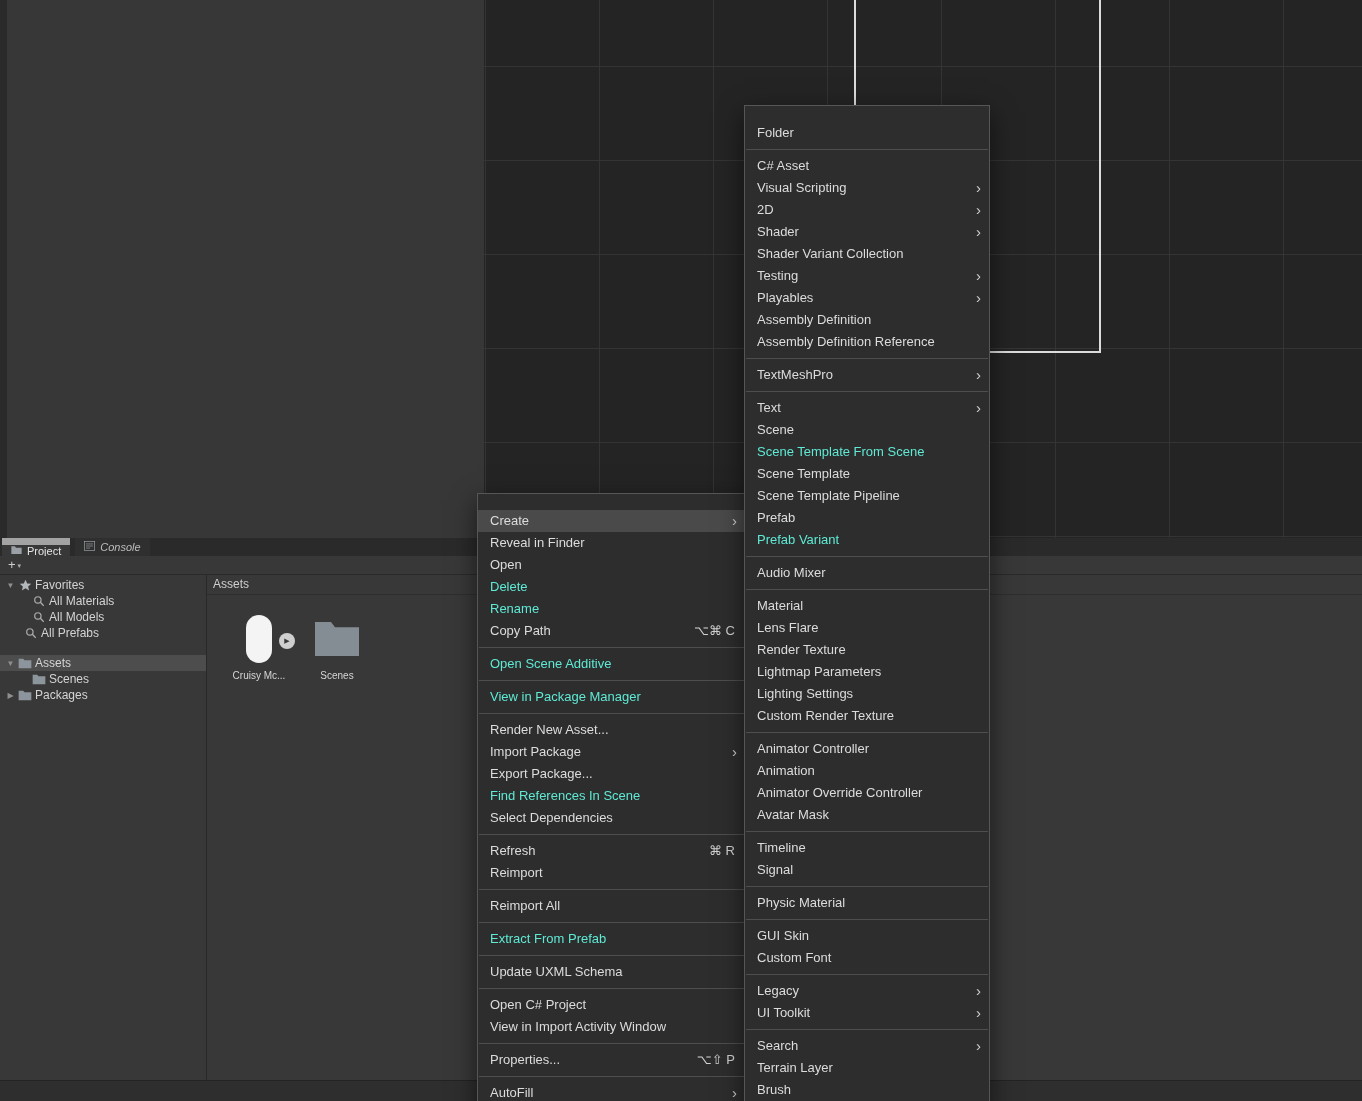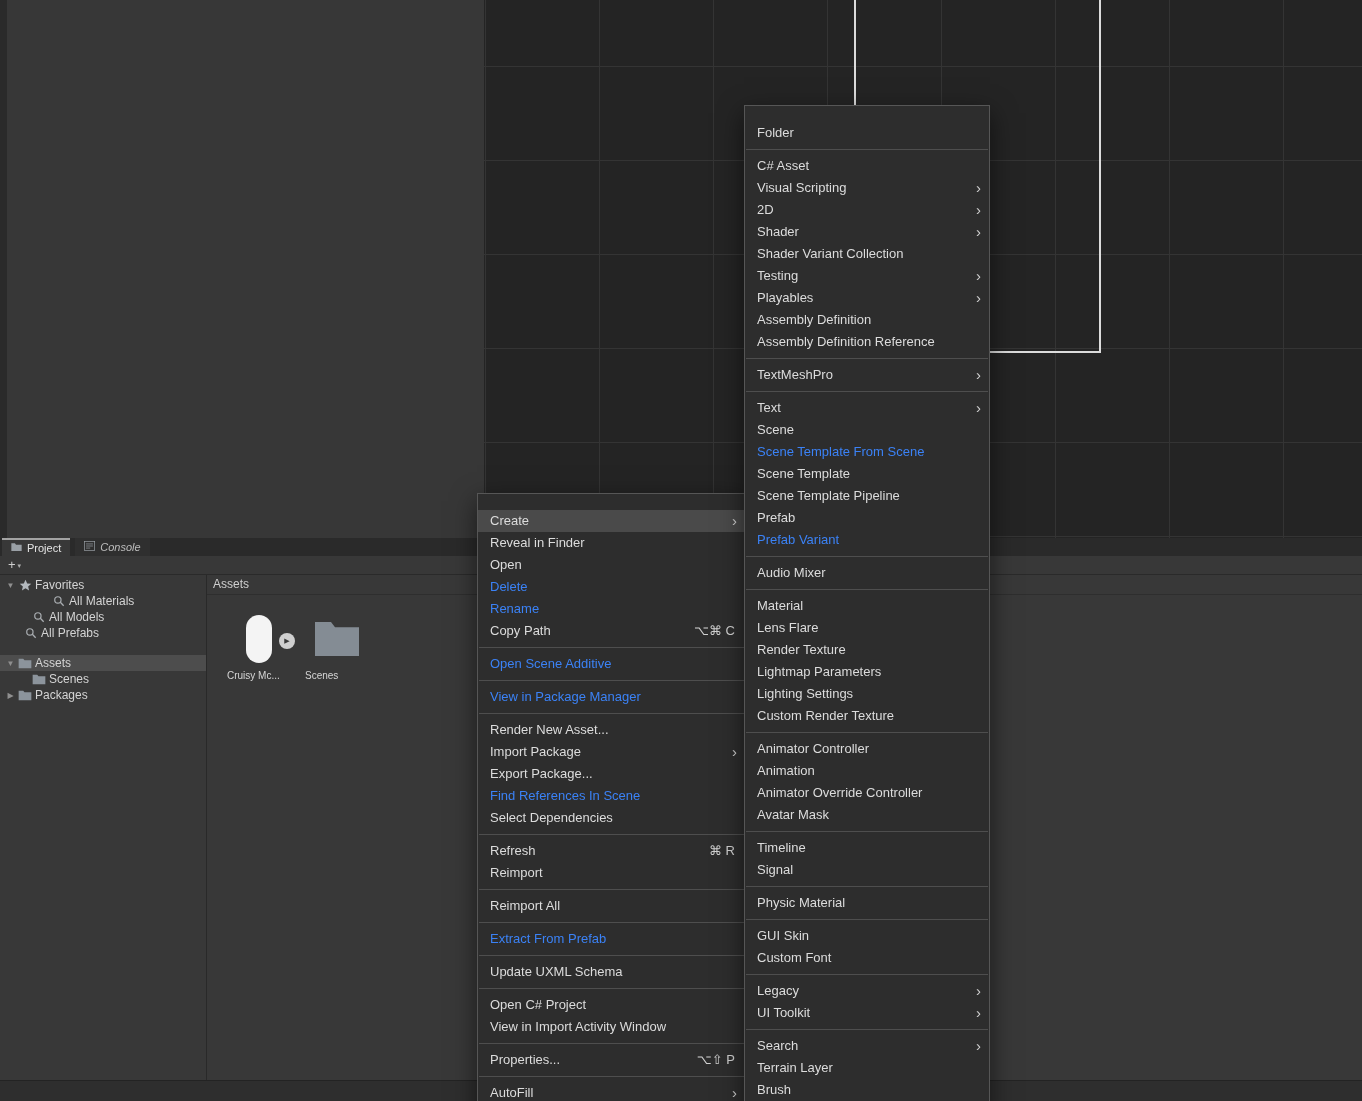--- a/index.html
+++ b/index.html
@@ -14,55 +14,55 @@
     background-image:linear-gradient(#343434 1px,transparent 1px),
                      linear-gradient(90deg,#343434 1px,transparent 1px);
     background-size:114px 94px;background-position:1px 66px;overflow:hidden;}
   .canvas-outline{position:absolute;left:370px;top:-10px;width:243px;height:359px;
     border:2px solid #dcdcdc;}
 
   
   .bottom-dock{position:absolute;left:0;top:538px;width:1362px;height:563px;background:#383838;}
   .tab-bar{position:absolute;left:0;top:0;width:100%;height:18px;background:#2a2a2a;display:flex;align-items:flex-end;}
   .tab{height:18px;display:flex;align-items:center;gap:5px;padding:0 9px;font-size:11px;color:#bdbdbd;background:#2f2f2f;box-sizing:border-box;}
-  .tab.active{background:#383838;color:#e4e4e4;border-top:2px solid #a3a3a3;margin-left:2px;}
+  .tab.active{background:#383838;color:#e4e4e4;border-top:7px solid #a3a3a3;margin-left:2px;}
   .tab + .tab{margin-left:5px;font-style:italic;}
   .toolbar{position:absolute;left:0;top:18px;width:100%;height:19px;background:#383838;border-bottom:1px solid #2a2a2a;box-sizing:border-box;}
   .add-button{position:absolute;left:8px;top:1px;color:#cfcfcf;font-size:13px;display:flex;align-items:center;gap:2px;cursor:default;}
   .add-button .caret{font-size:7px;color:#b0b0b0;margin-top:3px;}
 
   .content{position:absolute;left:0;top:37px;right:0;bottom:21px;display:flex;}
   .tree-pane{width:207px;min-width:207px;background:#383838;border-right:1px solid #292929;
     padding-top:2px;box-sizing:border-box;}
   .tree-row{height:16px;display:flex;align-items:center;font-size:12px;color:#d4d4d4;white-space:nowrap;}
   .tree-row.selected{background:#4d4d4d;}
   .tree-row.gap{margin-top:14px;}
   .exp{width:13px;text-align:center;color:#8f8f8f;font-size:8px;flex:none;}
   .tree-icon{width:16px;display:flex;align-items:center;justify-content:center;flex:none;}
   .tree-label{margin-left:2px;}
 
   .assets-pane{flex:1;position:relative;background:#383838;}
   .assets-header{height:19px;line-height:19px;padding-left:6px;font-size:12px;color:#cfcfcf;
     border-bottom:1px solid #2e2e2e;background:#383838;}
   .asset-grid{display:flex;gap:14px;padding:18px 0 0 20px;}
-  .asset-item{width:64px;text-align:left;position:relative;}
+  .asset-item{width:64px;text-align:center;position:relative;}
   .asset-thumb{height:52px;display:flex;align-items:center;justify-content:center;}
   .capsule{width:26px;height:48px;background:#f4f4f4;border-radius:13px;}
   .play-badge{position:absolute;right:-4px;top:20px;width:16px;height:16px;border-radius:50%;
     background:#cfcfcf;color:#3a3a3a;font-size:7px;display:flex;align-items:center;justify-content:center;}
   .asset-label{font-size:10px;color:#d6d6d6;margin-top:5px;white-space:nowrap;overflow:hidden;text-overflow:ellipsis;}
 
   .footer{position:absolute;left:0;bottom:0;width:100%;height:21px;background:#2e2e2e;border-top:1px solid #232323;box-sizing:border-box;}
 
   
   .menu{position:absolute;background:#2d2d2d;border:1px solid #565656;box-sizing:border-box;
     box-shadow:0 8px 24px rgba(0,0,0,.55);padding:16px 0;font-size:13px;color:#dcdcdc;z-index:10;}
   #create-submenu{z-index:11;}
   .mitem{height:22px;line-height:22px;padding:0 24px 0 12px;position:relative;white-space:nowrap;cursor:default;}
-  .mitem.dis{color:#3b82f6;}
+  .mitem.dis{color:#5eead4;}
   .mitem.hl{background:#4a4a4a;}
   .mshortcut{position:absolute;right:10px;top:0;color:#d0d0d0;}
   .marrow{position:absolute;right:8px;top:0;font-size:15px;line-height:21px;color:#cfcfcf;}
   .msep{height:1px;background:#4e4e4e;margin:5px 1px;}
 </style>
 </head>
 <body>
 
 <div class="app">
 
@@ -106,21 +106,21 @@
       <div class="tree-pane" id="tree-rows">
           <div class="tree-row" style="padding-left: 4px;">
             <span class="exp">▼</span>
             <span class="tree-icon">
               <svg width="13" height="12" viewBox="0 0 16 15">
                 <path d="M8 0.8l2.1 4.7 5.1 0.5-3.9 3.4 1.2 5-4.5-2.7-4.5 2.7 1.2-5L0.8 6l5.1-0.5z" fill="#b3b8bd"></path>
               </svg>
             </span>
             <span class="tree-label">Favorites</span>
           </div>
-          <div class="tree-row" style="padding-left: 18px; margin-left: 20px;">
+          <div class="tree-row" style="padding-left: 18px;">
             <span class="exp"></span>
             <span class="tree-icon">
               <svg width="12" height="12" viewBox="0 0 16 16">
                 <circle cx="6.5" cy="6.5" r="4.2" fill="none" stroke="#a9adb1" stroke-width="1.6"></circle>
                 <line x1="9.8" y1="9.8" x2="14.2" y2="14.2" stroke="#a9adb1" stroke-width="1.8"></line>
               </svg>
             </span>
             <span class="tree-label">All Materials</span>
           </div>
           <div class="tree-row" style="padding-left: 18px;">

